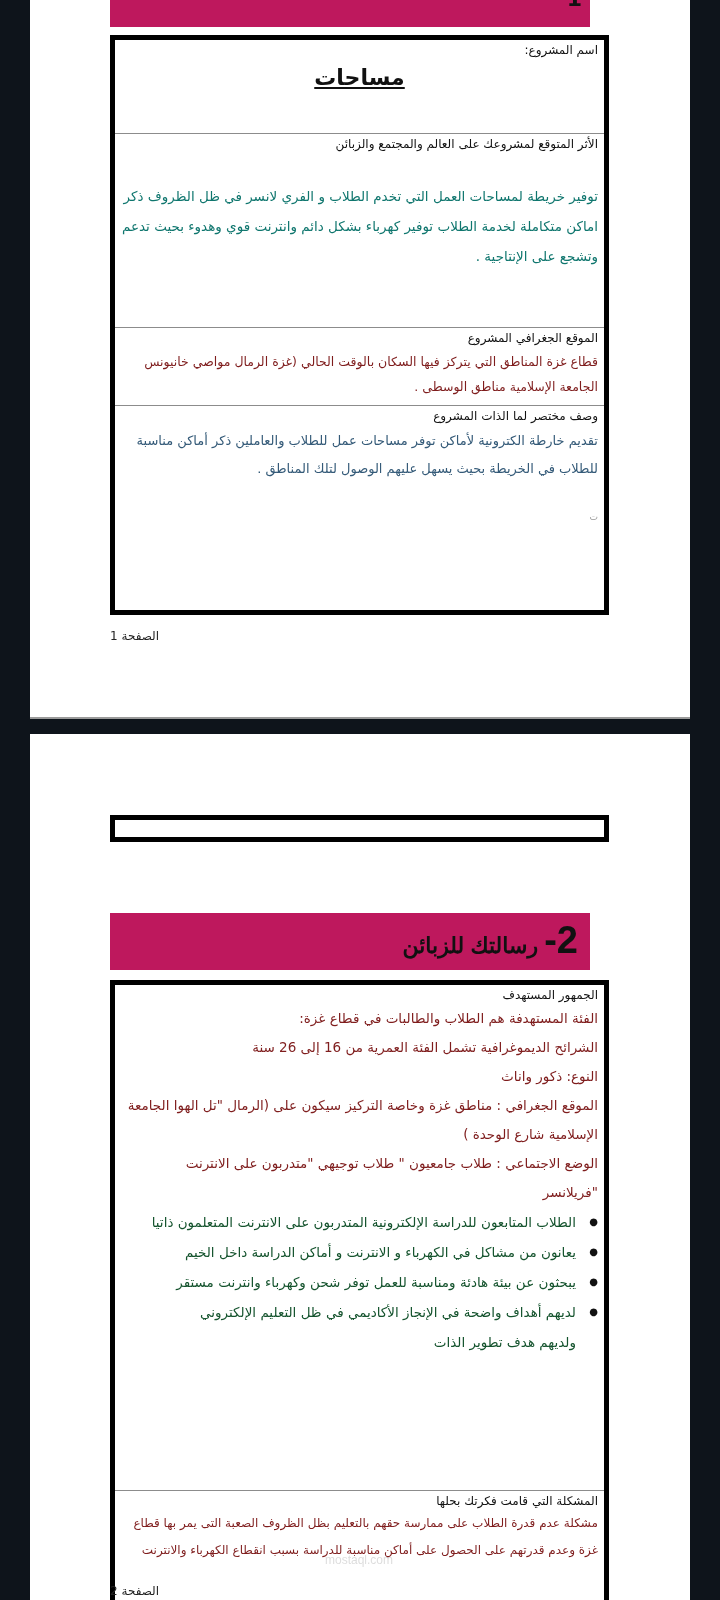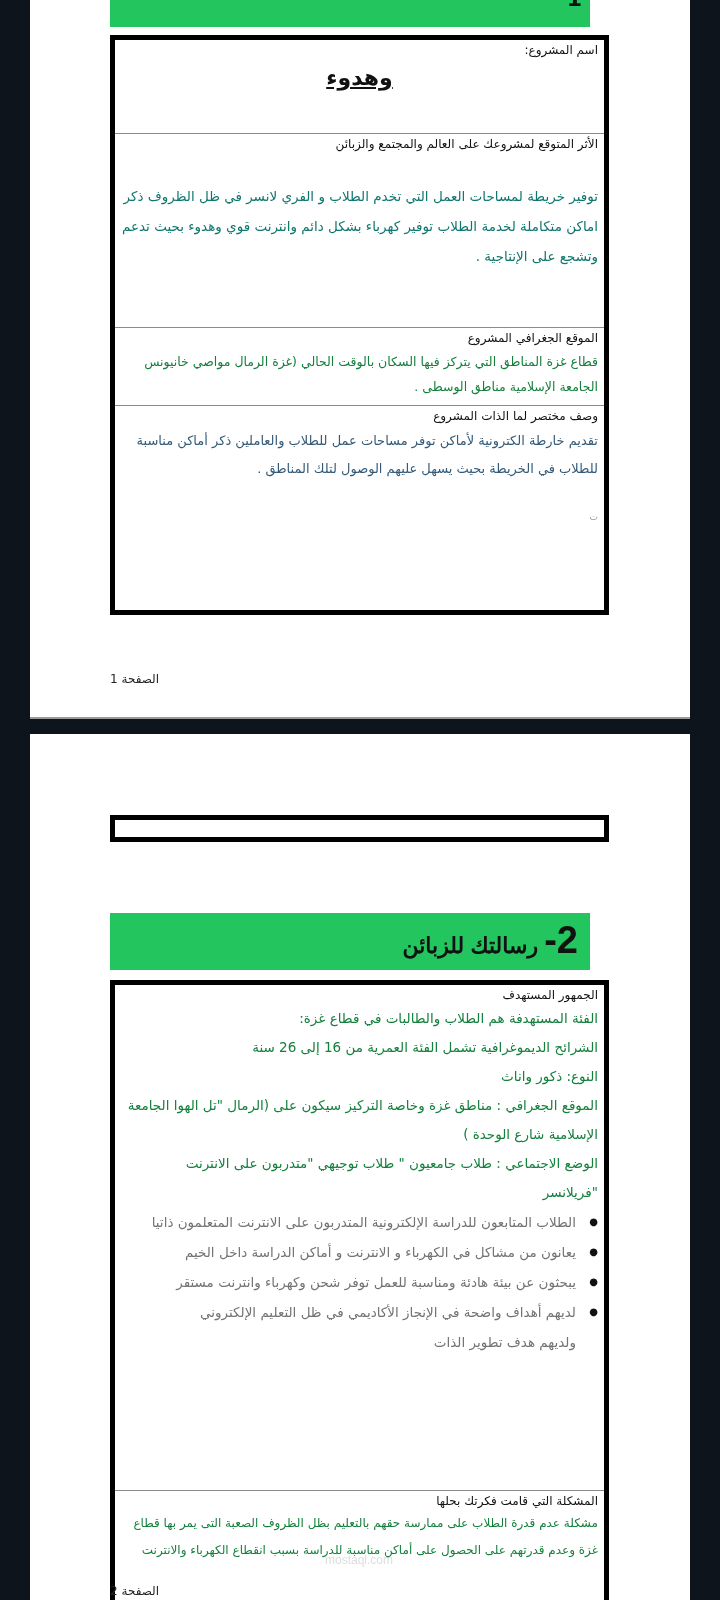--- a/index.html
+++ b/index.html
@@ -6,81 +6,81 @@
   body {
     width: 720px; height: 1600px; overflow: hidden;
     background: #0e141b; position: relative;
     font-family: "DejaVu Sans", "Liberation Sans", sans-serif;
   }
   .page {
     position: absolute; left: 30px; width: 660px; background: #ffffff;
   }
   #page1 { top: 0; height: 717px; border-bottom: 2px solid #9a9a9a; box-shadow: 0 2px 0 #0e141b; }
   #page2 { top: 734px; height: 866px; }
-  .gray-band { position: absolute; background: #22c55e; }
+  .gray-band { position: absolute; background: #be185d; }
   .box {
     position: absolute; border: 5px solid #000000; box-sizing: border-box; background: #fff;
   }
   .row { position: absolute; left: 0; right: 0; border-top: 1px solid #8c8c8c; direction: rtl; box-sizing: border-box; padding: 2px 6px 0 6px; }
   .row.first { border-top: none; }
   .label { font-size: 12px; color: #111; line-height: 17px; text-align: right; }
   .body { font-size: 13.5px; line-height: 30px; text-align: right; }
   .purple { color: #0f766e; }
   .teal { color: #345a78; }
-  .black { color: #15803d; }
+  .black { color: #7f1d1d; }
   .title {
     text-align: center; font-weight: bold; text-decoration: underline; font-size: 22px; color: #111; margin-top: 6px;
     font-family: "DejaVu Sans", sans-serif;
   }
   .pagenum { position: absolute; font-size: 12px; color: #222; direction: rtl; }
   .heading {
     position: absolute; right: 12px; top: 6px; direction: rtl; font-size: 22px; font-weight: bold; color: #111;
     font-family: "Liberation Sans", sans-serif;
   }
   .heading .num { font-size: 38px; font-weight: bold; }
   ul.bullets { margin: 0; padding: 0 22px 0 0; list-style: none; }
-  ul.bullets li { position: relative; font-size: 13.5px; line-height: 30px; color: #737373; text-align: right; }
+  ul.bullets li { position: relative; font-size: 13.5px; line-height: 30px; color: #14532d; text-align: right; }
   ul.bullets li::before { content: "●"; position: absolute; right: -22px; font-size: 10px; color: #111; }
   .mark { position: absolute; font-size: 9px; color: #999; }
   .watermark {
     position: absolute; color: rgba(120,120,120,0.25); font-size: 12px; font-family: Liberation Sans, sans-serif;
   }
 </style>
 </head>
 <body>
 
 <div class="page" id="page1">
   <div class="gray-band" style="left:80px; top:0; width:480px; height:27px;">
     <span style="position:absolute; right:8px; top:-14px; font-size:22px; font-weight:bold; color:#111;">1</span>
   </div>
 
   <div class="box" style="left:80px; top:35px; width:499px; height:580px;">
     <div class="row first" style="top:0; height:93px;">
       <div class="label">اسم المشروع:</div>
-      <div class="title">وهدوء</div>
+      <div class="title">مساحات</div>
     </div>
 
     <div class="row" style="top:93px; height:194px;">
       <div class="label">الأثر المتوقع لمشروعك على العالم والمجتمع والزبائن</div>
       <div class="body purple" style="margin-top:28px;">توفير خريطة لمساحات العمل التي تخدم الطلاب و الفري لانسر في ظل الظروف ذكر اماكن متكاملة لخدمة الطلاب توفير كهرباء بشكل دائم وانترنت قوي وهدوء بحيث تدعم وتشجع على الإنتاجية .</div>
     </div>
 
     <div class="row" style="top:287px; height:78px;">
       <div class="label">الموقع الجغرافي المشروع</div>
       <div class="body black" style="font-size:12.5px; line-height:25px; margin-top:2px;">قطاع غزة المناطق التي يتركز فيها السكان بالوقت الحالي (غزة الرمال مواصي خانيونس الجامعة الإسلامية مناطق الوسطى .</div>
     </div>
 
     <div class="row" style="top:365px; height:214px;">
       <div class="label">وصف مختصر لما الذات المشروع</div>
       <div class="body teal" style="font-size:13px; line-height:28px; margin-top:2px;">تقديم خارطة الكترونية لأماكن توفر مساحات عمل للطلاب والعاملين ذكر أماكن مناسبة للطلاب في الخريطة بحيث يسهل عليهم الوصول لتلك المناطق .</div>
       <span class="mark" style="right:6px; top:106px;">ت</span>
     </div>
   </div>
 
-  <div class="pagenum" style="left:80px; top:672px;">الصفحة 1</div>
+  <div class="pagenum" style="left:80px; top:629px;">الصفحة 1</div>
 </div>
 
 <div class="page" id="page2">
   <div class="box" style="left:80px; top:81px; width:499px; height:27px;"></div>
 
   <div class="gray-band" style="left:80px; top:179px; width:480px; height:57px;">
     <div class="heading">
       <span class="num">2-</span>
       <span>رسالتك للزبائن</span>
     </div>

